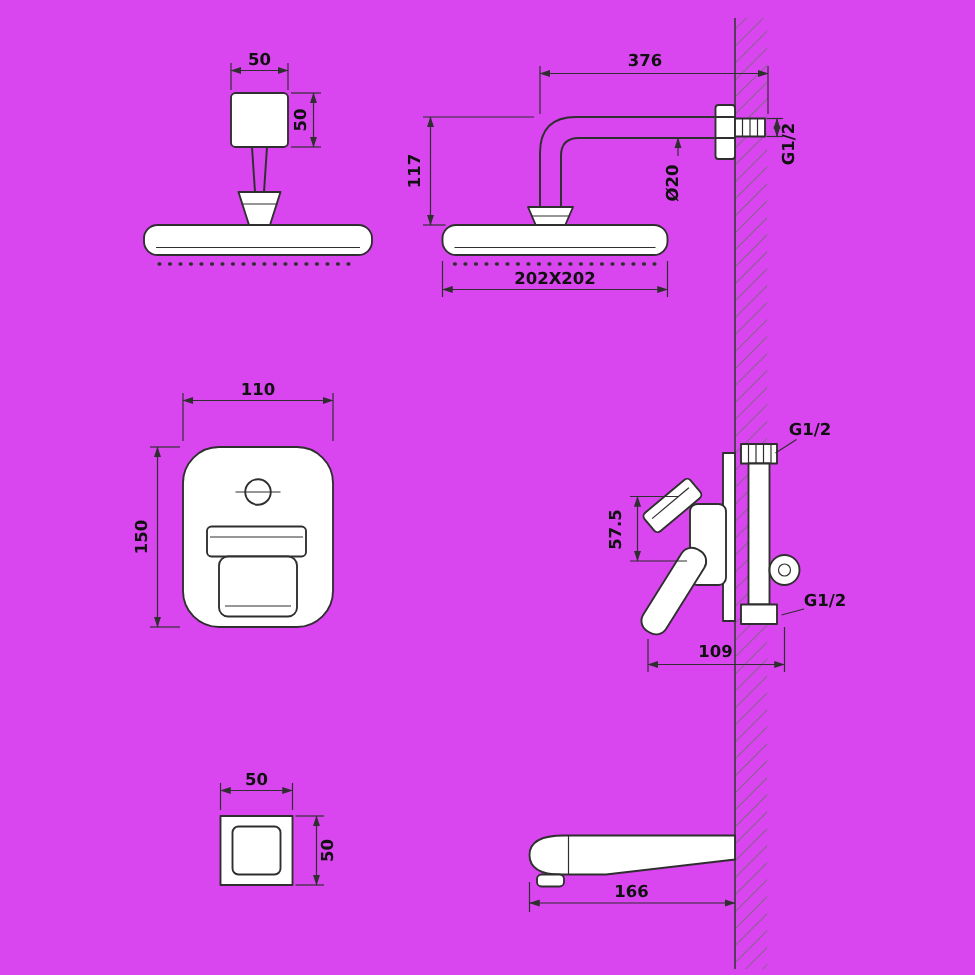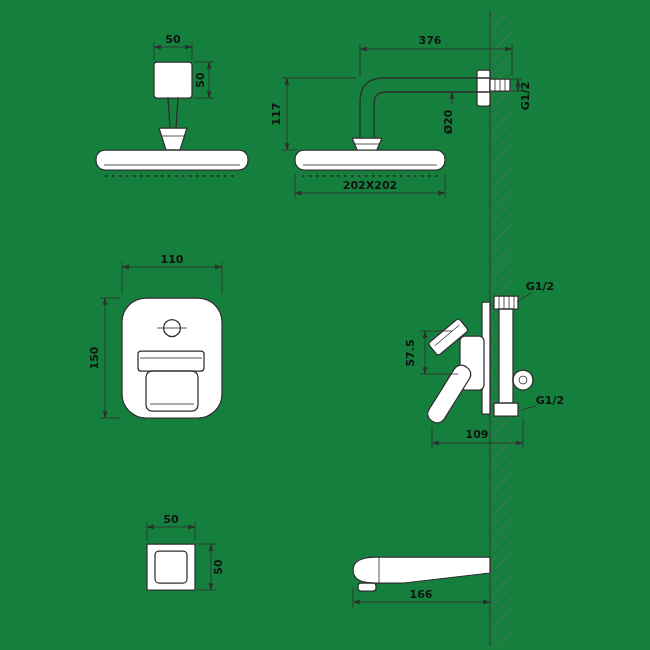--- a/index.html
+++ b/index.html
@@ -1,16 +1,16 @@
 <!DOCTYPE html>
 <html><head>
 <meta charset="utf-8">
 <style>
   html,body{margin:0;padding:0;background:#ffffff;}
-  .stage{width:650px;height:650px;position:relative;background:#15803d;overflow:hidden;}
+  .stage{width:650px;height:650px;position:relative;background:#d946ef;overflow:hidden;}
   .ol   {fill:none;stroke:#2f2f2f;stroke-width:1.3;stroke-linejoin:round;stroke-linecap:round;}
   .ol2  {fill:none;stroke:#3a3a3a;stroke-width:1.1;}
   .part {fill:#ffffff;stroke:#2f2f2f;stroke-width:1.25;stroke-linejoin:round;}
   .thin {fill:none;stroke:#2f2f2f;stroke-width:0.8;}
   .dots {fill:none;stroke:#2f2f2f;stroke-width:2.2;stroke-dasharray:0.6 6.4;stroke-linecap:round;}
   .dimtxt{font:600 11px "DejaVu Sans", sans-serif;fill:#111;text-anchor:middle;}
 </style>
 </head>
 <body>
 

